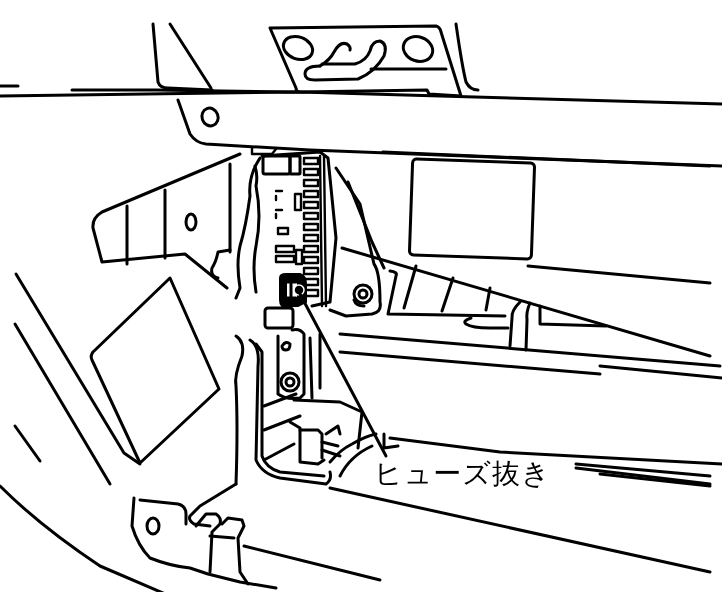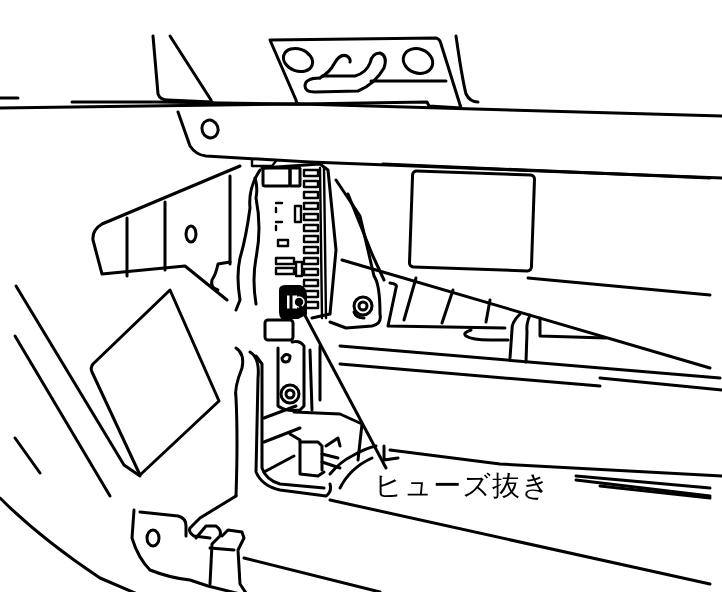--- a/index.html
+++ b/index.html
@@ -1,17 +1,17 @@
 <!DOCTYPE html>
 <html><head>
 <meta charset="utf-8">
 <style>
   html, body { margin: 0; padding: 0; background: #ffffff; }
   body { width: 722px; height: 592px; overflow: hidden; position: relative; font-family: "DejaVu Sans", sans-serif; }
-  #figure { position: absolute; left: 0; top: 18px; width: 722px; height: 560px; }
+  #figure { position: absolute; left: 0; top: 6px; width: 722px; height: 560px; }
   svg { display: block; }
   .ln { fill: none; stroke: #000; stroke-width: 3; stroke-linecap: round; stroke-linejoin: round; }
   .thin { fill: none; stroke: #000; stroke-width: 2.4; stroke-linecap: round; stroke-linejoin: round; }
   .fill-blk { fill: #000; stroke: #000; stroke-width: 2; }
   .callout-label {
     position: absolute; left: 374px; top: 452px;
     font-family: "DejaVu Sans", sans-serif; font-size: 28px; line-height: 32px;
     color: #000; white-space: nowrap; letter-spacing: 1px;
   }
 </style>

